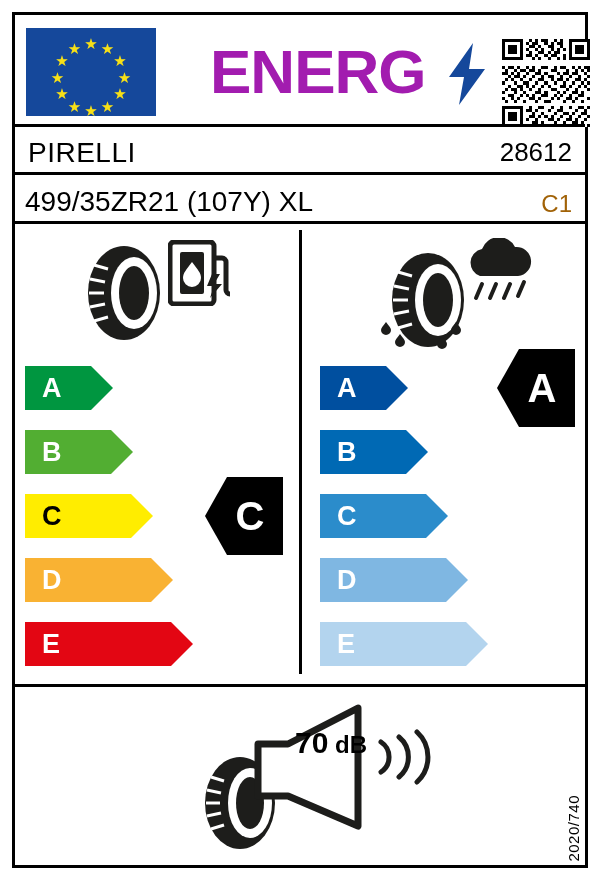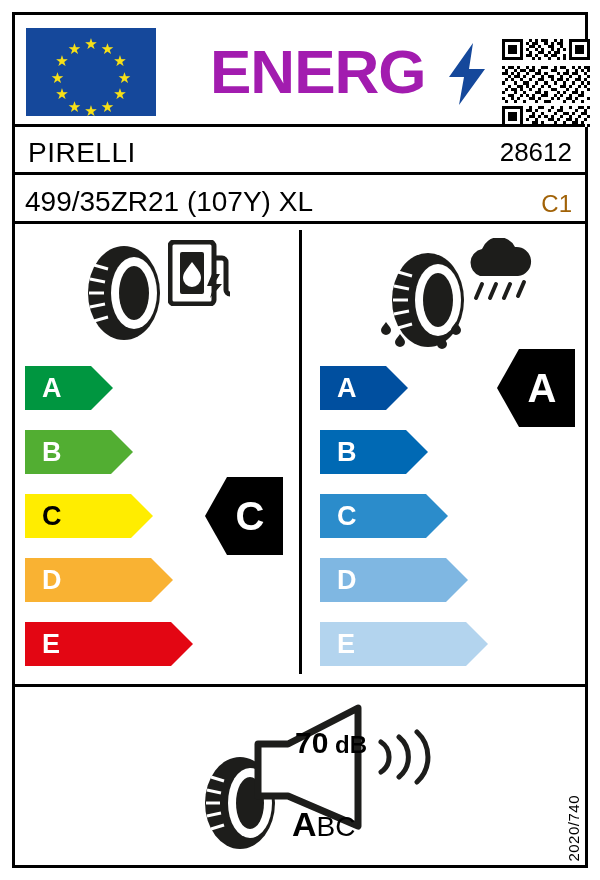--- a/index.html
+++ b/index.html
@@ -550,19 +550,16 @@
         <path d="M8 14 a18 18 0 0 1 0 30"></path>
         <path d="M26 9 a26 26 0 0 1 0 40"></path>
         <path d="M44 4 a34 34 0 0 1 0 50"></path>
       </g>
     </svg>
 
     <div class="db-value" style="left:243px; top:36px;margin-left:37px;">
       <span>70</span><span style="font-size:24px; font-weight:normal;">&nbsp;</span><span style="font-size:24px;">dB</span>
     </div>
 
-    <div class="abc" style="left:277px; top:115px;">
-      <span class="big">A</span><span>BC</span>
-    </div>
   </div>
 
   <div class="date-vert">2020/740</div>
 </div>
 
 </body></html>

